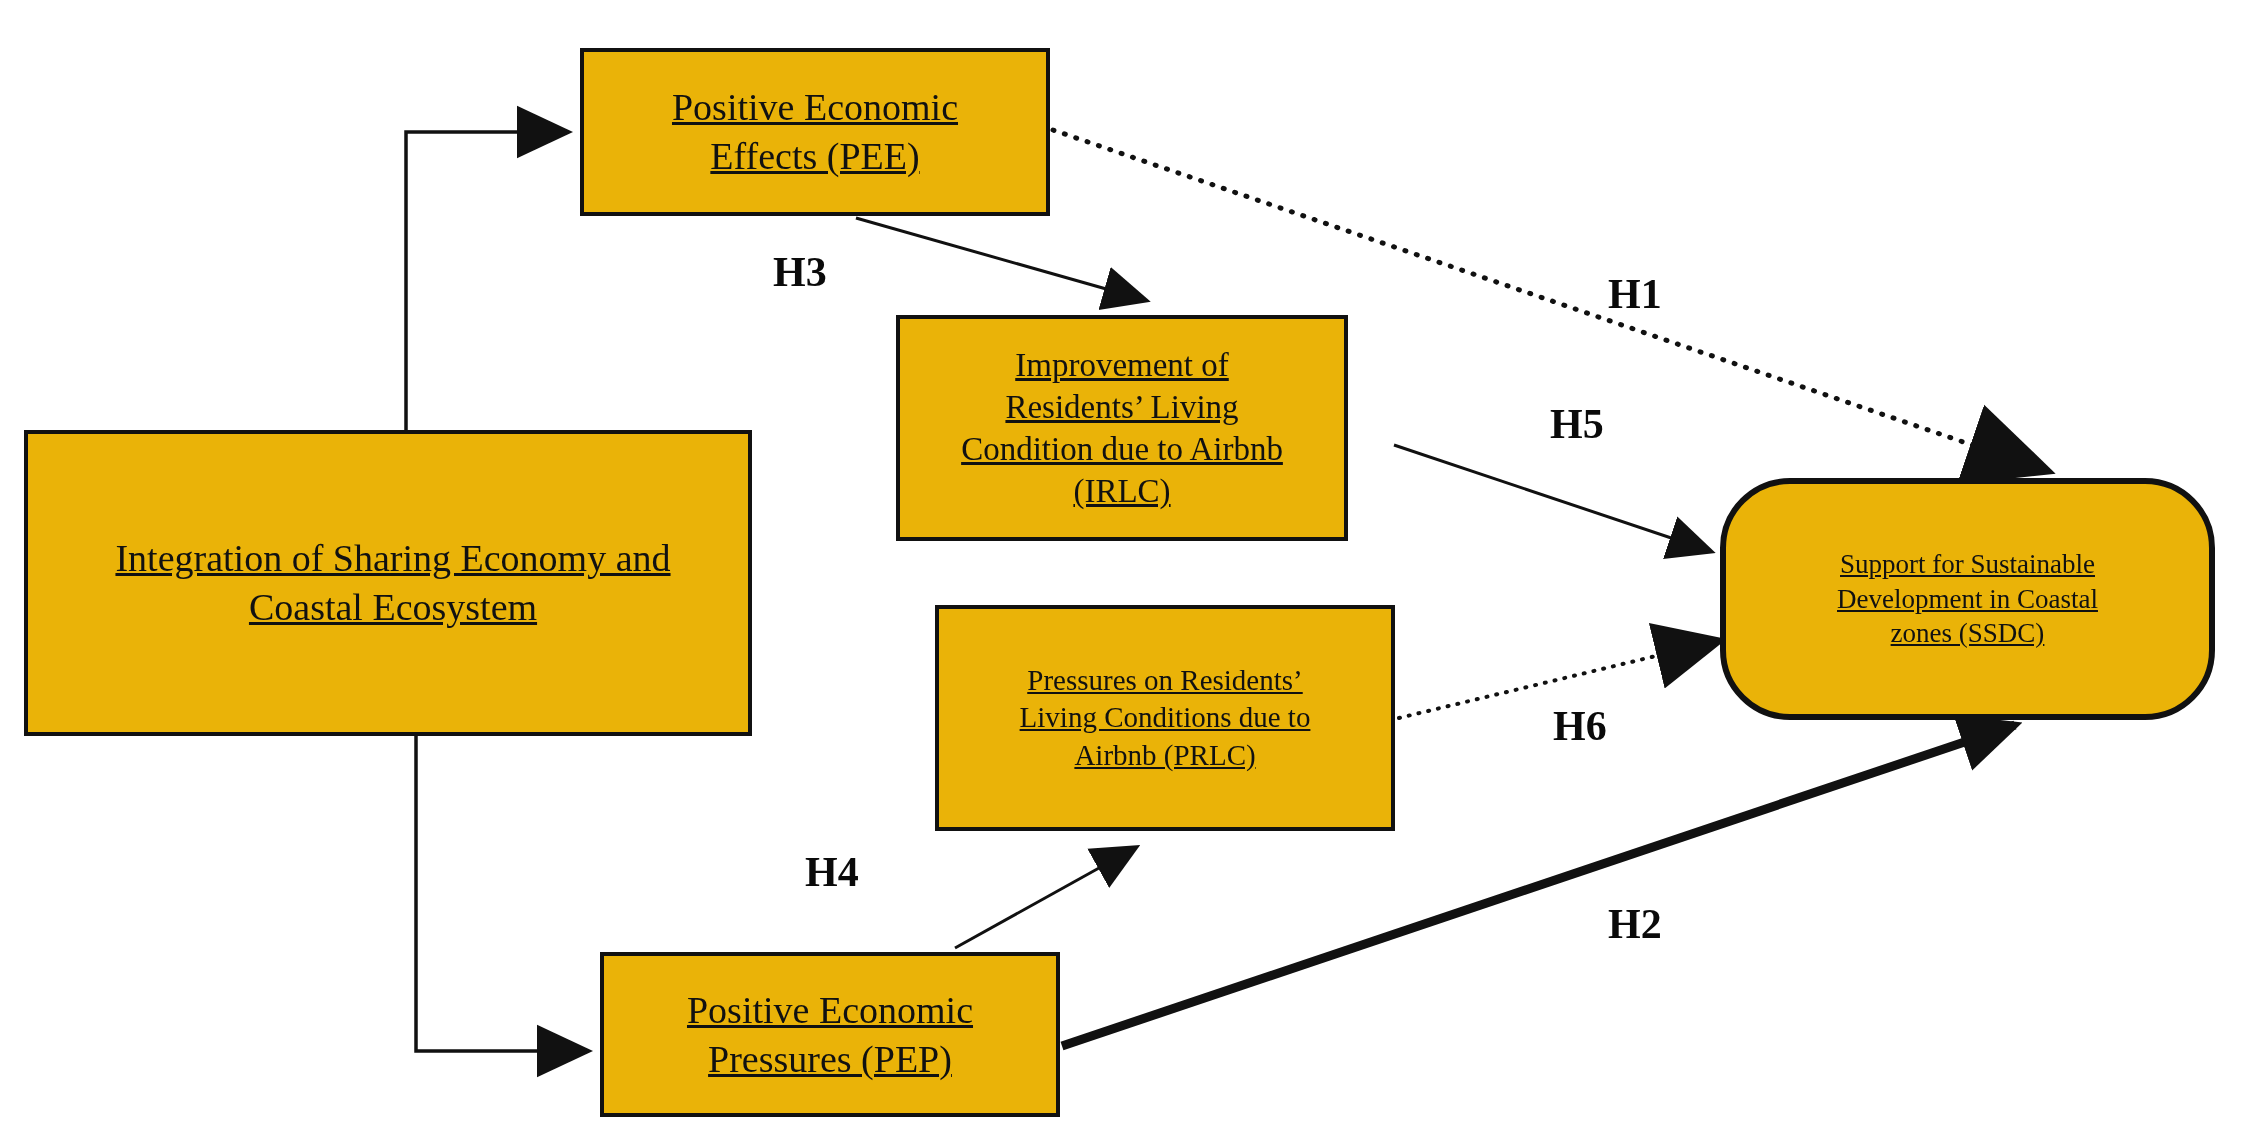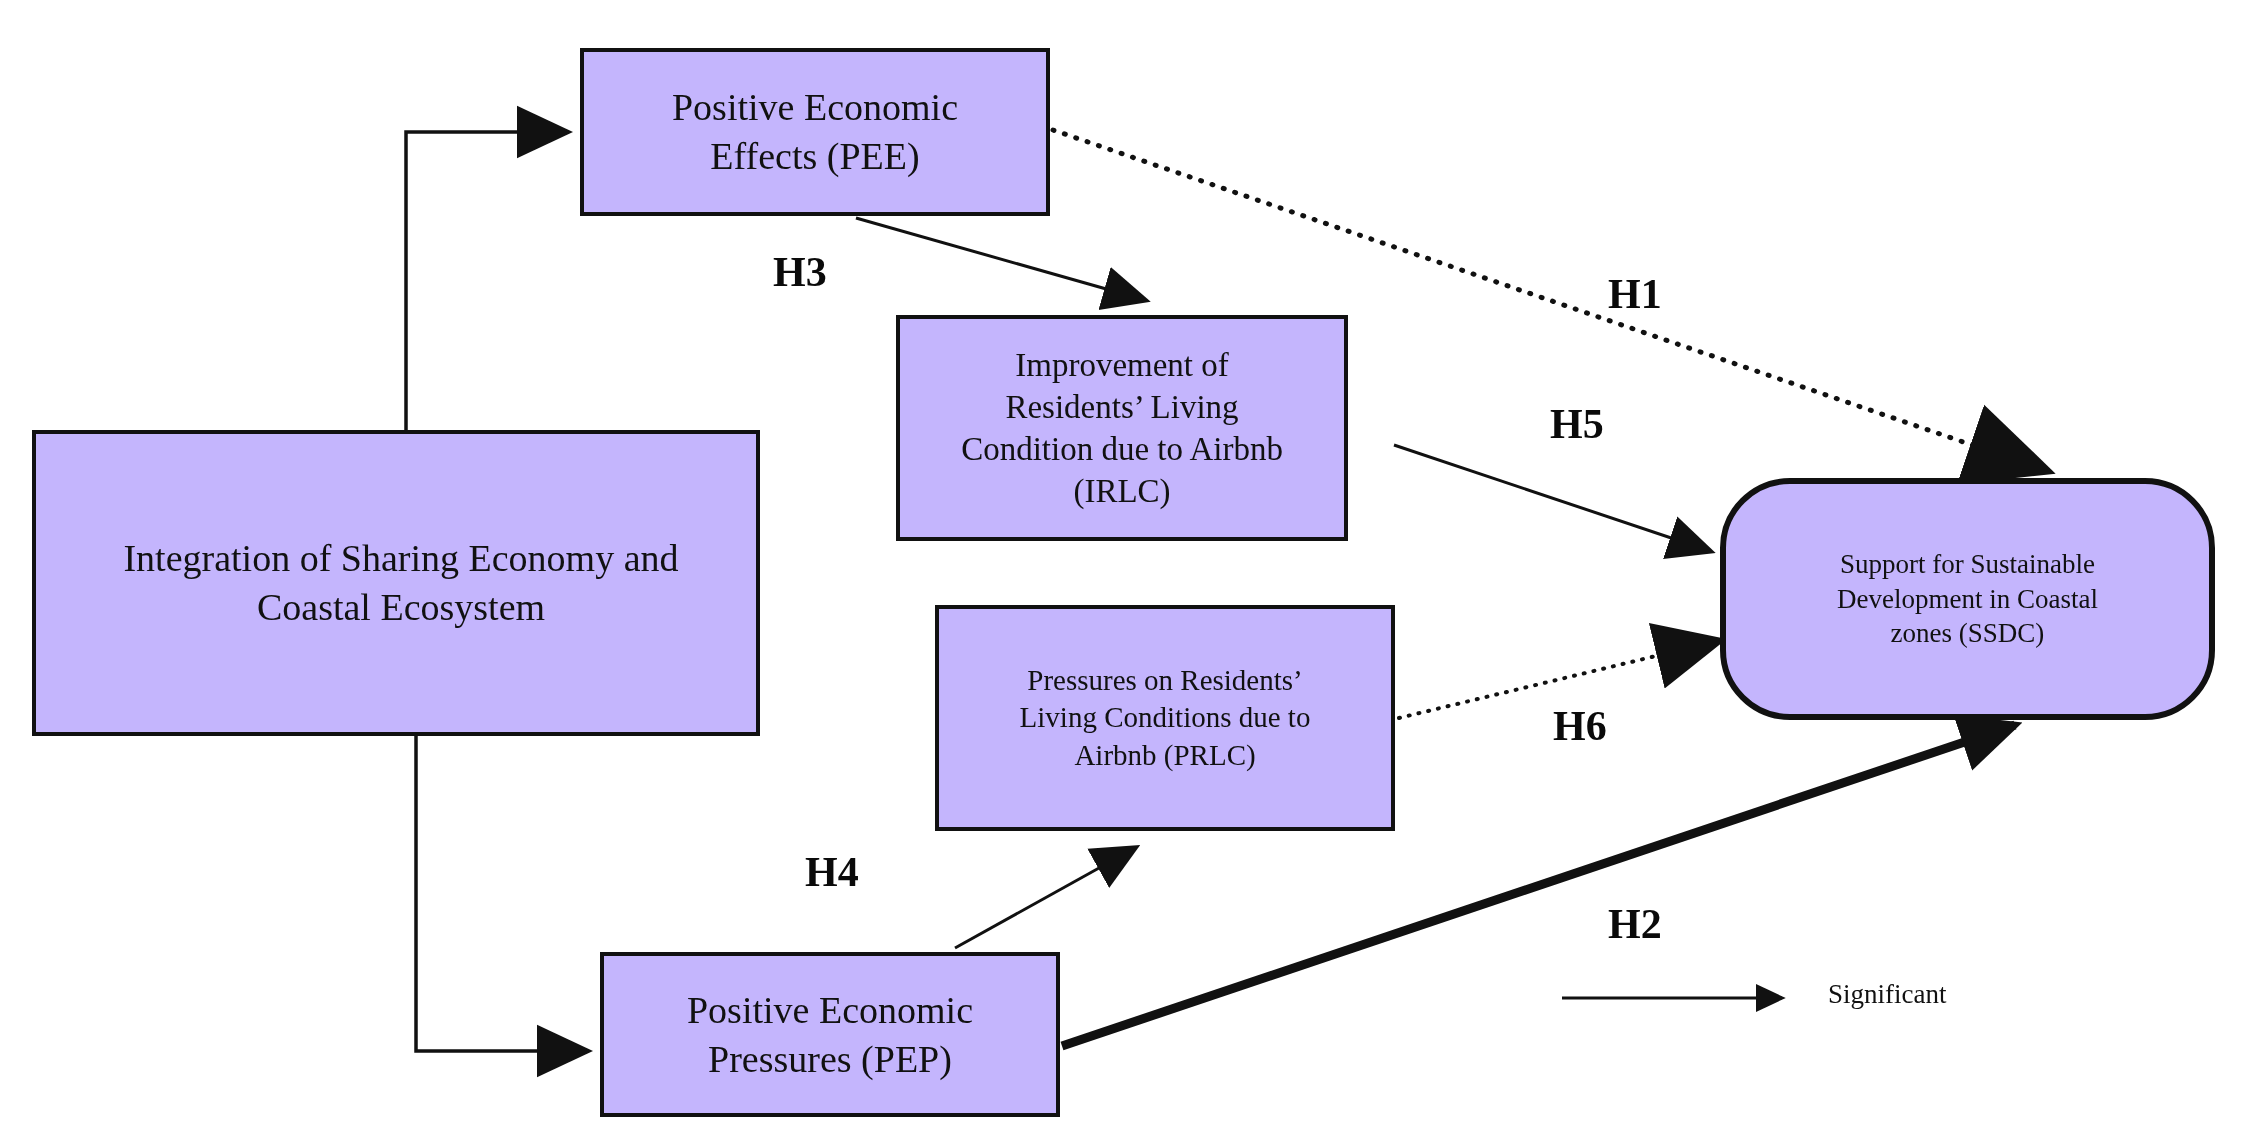--- a/index.html
+++ b/index.html
@@ -20,39 +20,40 @@
     position: absolute;
     left: 0;
     top: 0;
     width: 2252px;
     height: 1148px;
     pointer-events: none;
   }
   .node {
     position: absolute;
     box-sizing: border-box;
-    background: #c4b5fd;
+    background: #eab308;
     border: 4px solid #111111;
     display: flex;
     align-items: center;
     justify-content: center;
     text-align: center;
     color: #111111;
     z-index: 3;
+    text-decoration: underline;
   }
   .node-label {
     display: block;
     line-height: 1.28;
     padding: 0 14px;
     white-space: pre-line;
   }
   #node-pee  { left: 580px;  top: 48px;   width: 470px; height: 168px; }
   #node-pee  .node-label { font-size: 38px; }
 
-  #node-core { left: 32px;   top: 430px;  width: 728px; height: 306px; padding-left: 10px; }
+  #node-core { left: 24px;   top: 430px;  width: 728px; height: 306px; padding-left: 10px; }
   #node-core .node-label { font-size: 38px; }
 
   #node-irlc { left: 896px;  top: 315px;  width: 452px; height: 226px; justify-content: center; }
   #node-irlc .node-label { font-size: 33px; }
 
   #node-prlc { left: 935px;  top: 605px;  width: 460px; height: 226px; }
   #node-prlc .node-label { font-size: 29px; }
 
   #node-pep  { left: 600px;  top: 952px;  width: 460px; height: 165px; }
   #node-pep  .node-label { font-size: 38px; }
@@ -188,23 +189,17 @@
 
   <div class="hlabel" id="h1">H1</div>
   <div class="hlabel" id="h2">H2</div>
   <div class="hlabel" id="h3">H3</div>
   <div class="hlabel" id="h4">H4</div>
   <div class="hlabel" id="h5">H5</div>
   <div class="hlabel" id="h6">H6</div>
 
   <div id="legend">
 
-    <div class="legend-row" id="legend-row-significant">
-      <svg class="legend-sample" viewBox="0 0 250 46" width="250" height="46" xmlns="http://www.w3.org/2000/svg">
-        <path d="M 2 23 L 222 23" fill="none" stroke="#111111" stroke-width="3" marker-end="url(#arrow-legend)"></path>
-      </svg>
-      <span class="legend-text">Significant</span>
-    </div>
 
 
   </div>
 
 </div>
 
 </body></html>

